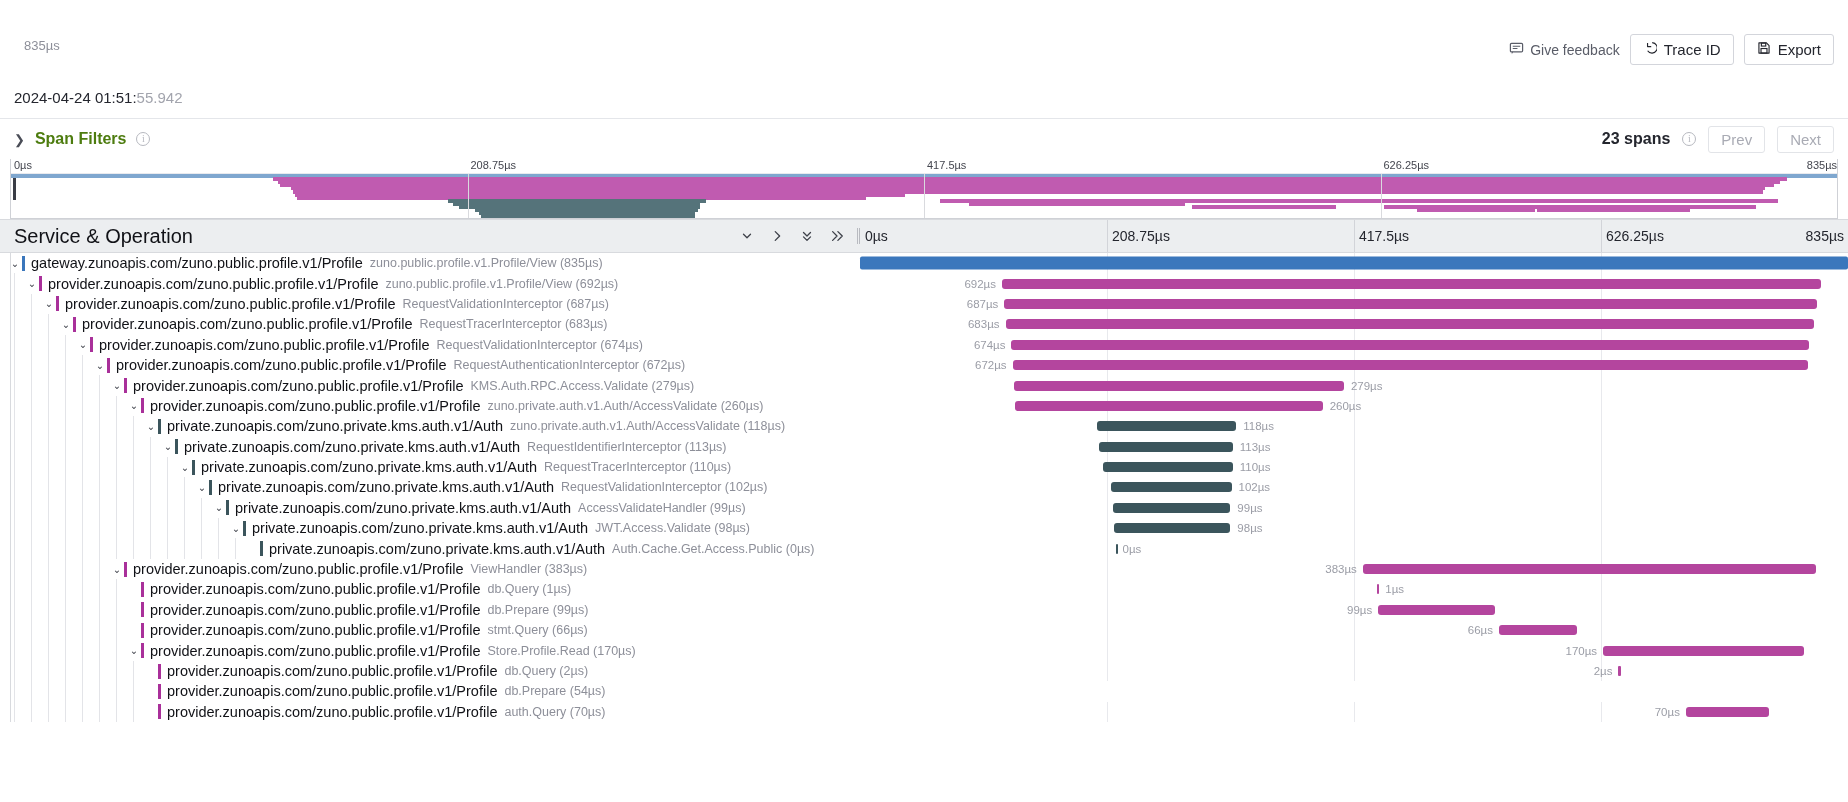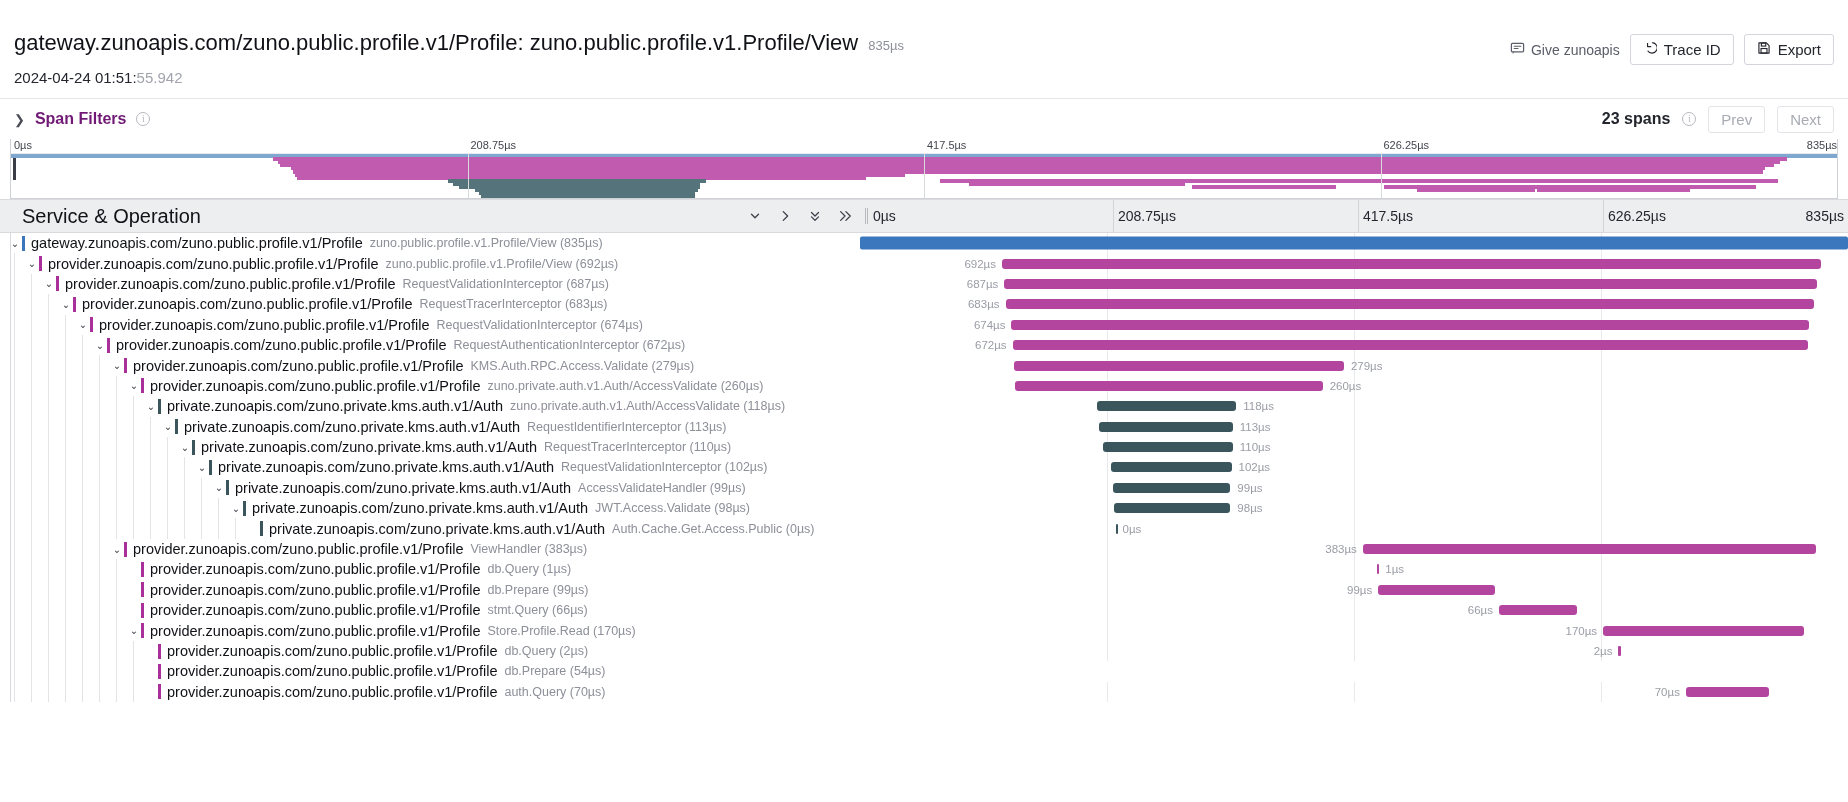--- a/index.html
+++ b/index.html
@@ -35,34 +35,34 @@
     font-size: 14px; color: #5a5d68; cursor: pointer;
   }
   .hbtn {
     display: flex; align-items: center; gap: 7px;
     border: 1px solid #d3d5db; border-radius: 3px;
     background: #fff; padding: 6px 12px;
     font-size: 15px; color: #24262e; cursor: pointer;
     font-family: "Liberation Sans", sans-serif;
   }
   .trace-date {
-    font-size: 15px; color: #24262e; margin-top: 4px; padding-bottom: 12px;
+    font-size: 15px; color: #24262e; margin-top: 24px; padding-bottom: 12px;
   }
   .trace-date .ms { color: #a2a4ad; }
 
   .hdr-sep { height: 1px; background: #e4e6ea; }
 
   
   .filters-row {
     display: flex; align-items: center;
     padding: 10px 14px; height: 40px;
   }
   .filters-left { display: flex; align-items: center; gap: 10px; }
   .chev-right { font-size: 13px; color: #4a4d57; }
-  .filters-label { font-size: 16px; font-weight: 600; color: #701a75; }
+  .filters-label { font-size: 16px; font-weight: 600; color: #4d7c0f; }
   .info-icon {
     width: 14px; height: 14px; border-radius: 50%;
     border: 1px solid #b7b9c0; color: #b7b9c0;
     font-size: 10px; line-height: 12px; text-align: center;
     font-family: "Liberation Serif", serif;
   }
   .filters-right {
     margin-left: auto; display: flex; align-items: center; gap: 12px;
   }
   .span-count { font-size: 16px; font-weight: 700; color: #24262e; }
@@ -94,21 +94,21 @@
   .mm-bar { position: absolute; height: 4px; }
   .mm-cursor {
     position: absolute; left: 2px; top: 0; width: 3px; height: 26px;
     background: #3a3d46;
   }
 
   
   .col-header {
     display: flex; align-items: center;
     height: 34px; background: #eceef0;
-    border-top: 1px solid #d8dade; border-bottom: 1px solid #d8dade; padding-left: 8px;
+    border-top: 1px solid #d8dade; border-bottom: 1px solid #d8dade;
   }
   .col-header-left {
     width: 860px; display: flex; align-items: center;
     padding-left: 14px; position: relative; height: 100%;
   }
   .col-title { font-size: 20px; color: #111217; }
   .collapse-ctrls {
     margin-left: auto; display: flex; align-items: center;
     gap: 16px; padding-right: 16px; color: #3d4049;
   }
@@ -175,33 +175,32 @@
     position: absolute; left: 10px; top: 0; bottom: 0; width: 1px;
     background: #d8dade;
   }
 </style>
 </head>
 <body>
 
 <div class="trace-header">
 
   <div class="trace-title-row">
-    <div class="trace-title">gateway.zunoapis.com/zuno.public.profile.v1/Profile: zuno.public.profile.v1.Profile/View</div>
     <div class="trace-title-dur">835µs</div>
 
     <div class="header-actions">
       <div class="give-feedback">
         <span>
           <svg width="15" height="15" viewBox="0 0 16 16" fill="none" stroke="#5a5d68" stroke-width="1.3">
             <rect x="1.5" y="2.5" width="13" height="9" rx="1.2"></rect>
             <path d="M4 5.5h8M4 8h5" stroke-width="1.1"></path>
             <path d="M4.5 11.5L3 14v-2.5z" fill="#5a5d68" stroke="none"></path>
           </svg>
         </span>
-        <span>Give zunoapis</span>
+        <span>Give feedback</span>
       </div>
 
       <button class="hbtn">
         <span>
           <svg width="14" height="14" viewBox="0 0 16 16" fill="none" stroke="#24262e" stroke-width="1.3">
             <path d="M10.5 1.8a6 6 0 1 1-5.2 9.4"></path>
             <path d="M5.2 2.2v4.2h4.2" stroke-linejoin="round"></path>
           </svg>
         </span>
         <span>Trace ID</span>

